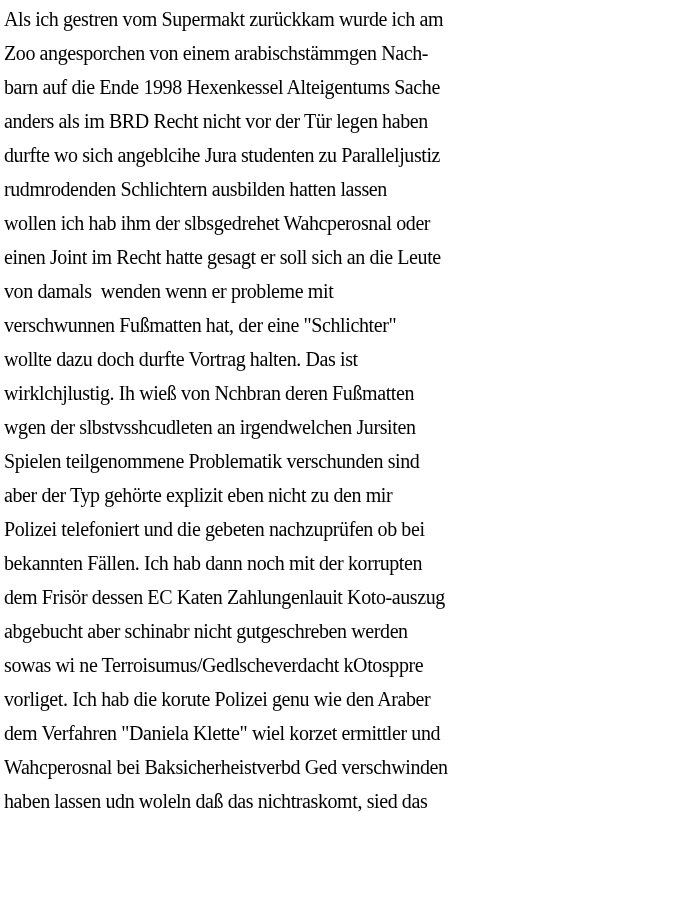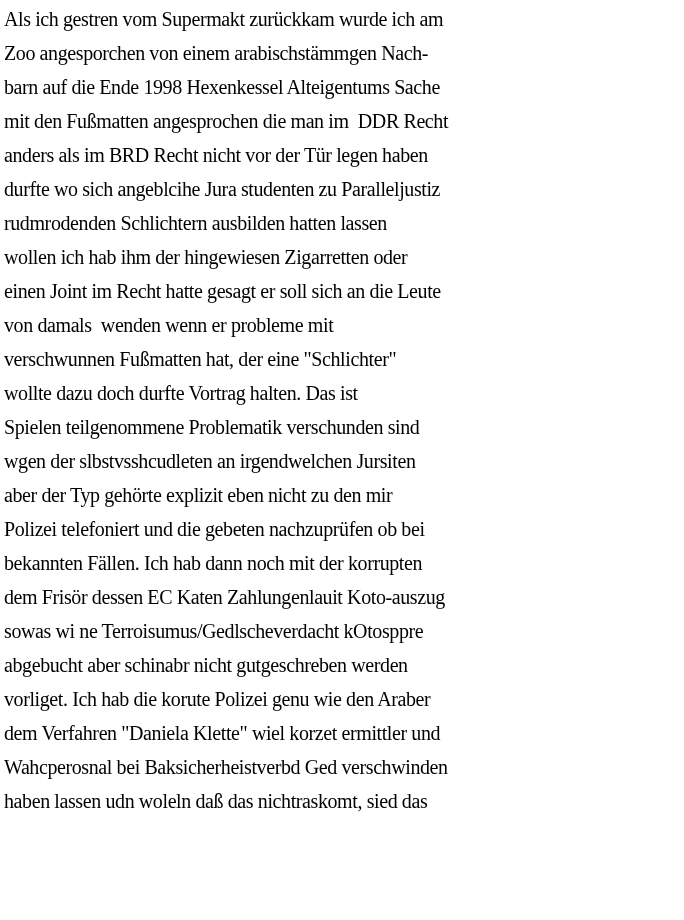--- a/index.html
+++ b/index.html
@@ -24,34 +24,34 @@
     white-space: pre;
   }
 </style>
 </head>
 <body>
 
 <div class="page">
   <div class="text-line">Als ich gestren vom Supermakt zurückkam wurde ich am</div>
   <div class="text-line">Zoo angesporchen von einem arabischstämmgen Nach-</div>
   <div class="text-line">barn auf die Ende 1998 Hexenkessel Alteigentums Sache</div>
-  <div class="text-line">mit den Fußmatten angesprochen die man im  DDR Recht</div>
   <div class="text-line">anders als im BRD Recht nicht vor der Tür legen haben</div>
   <div class="text-line">durfte wo sich angeblcihe Jura studenten zu Paralleljustiz</div>
   <div class="text-line">rudmrodenden Schlichtern ausbilden hatten lassen</div>
-  <div class="text-line">wollen ich hab ihm der hingewiesen Zigarretten oder</div>
+  <div class="text-line">wollen ich hab ihm der slbsgedrehet Wahcperosnal oder</div>
   <div class="text-line">einen Joint im Recht hatte gesagt er soll sich an die Leute</div>
   <div class="text-line">von damals  wenden wenn er probleme mit</div>
   <div class="text-line">verschwunnen Fußmatten hat, der eine "Schlichter"</div>
   <div class="text-line">wollte dazu doch durfte Vortrag halten. Das ist</div>
+  <div class="text-line">wirklchjlustig. Ih wieß von Nchbran deren Fußmatten</div>
+  <div class="text-line">wgen der slbstvsshcudleten an irgendwelchen Jursiten</div>
   <div class="text-line">Spielen teilgenommene Problematik verschunden sind</div>
-  <div class="text-line">wgen der slbstvsshcudleten an irgendwelchen Jursiten</div>
   <div class="text-line">aber der Typ gehörte explizit eben nicht zu den mir</div>
   <div class="text-line">Polizei telefoniert und die gebeten nachzuprüfen ob bei</div>
   <div class="text-line">bekannten Fällen. Ich hab dann noch mit der korrupten</div>
   <div class="text-line">dem Frisör dessen EC Katen Zahlungenlauit Koto-auszug</div>
+  <div class="text-line">abgebucht aber schinabr nicht gutgeschreben werden</div>
   <div class="text-line">sowas wi ne Terroisumus/Gedlscheverdacht kOtosppre</div>
-  <div class="text-line">abgebucht aber schinabr nicht gutgeschreben werden</div>
   <div class="text-line">vorliget. Ich hab die korute Polizei genu wie den Araber</div>
   <div class="text-line">dem Verfahren "Daniela Klette" wiel korzet ermittler und</div>
   <div class="text-line">Wahcperosnal bei Baksicherheistverbd Ged verschwinden</div>
   <div class="text-line">haben lassen udn woleln daß das nichtraskomt, sied das</div>
 </div>
 
 </body></html>

